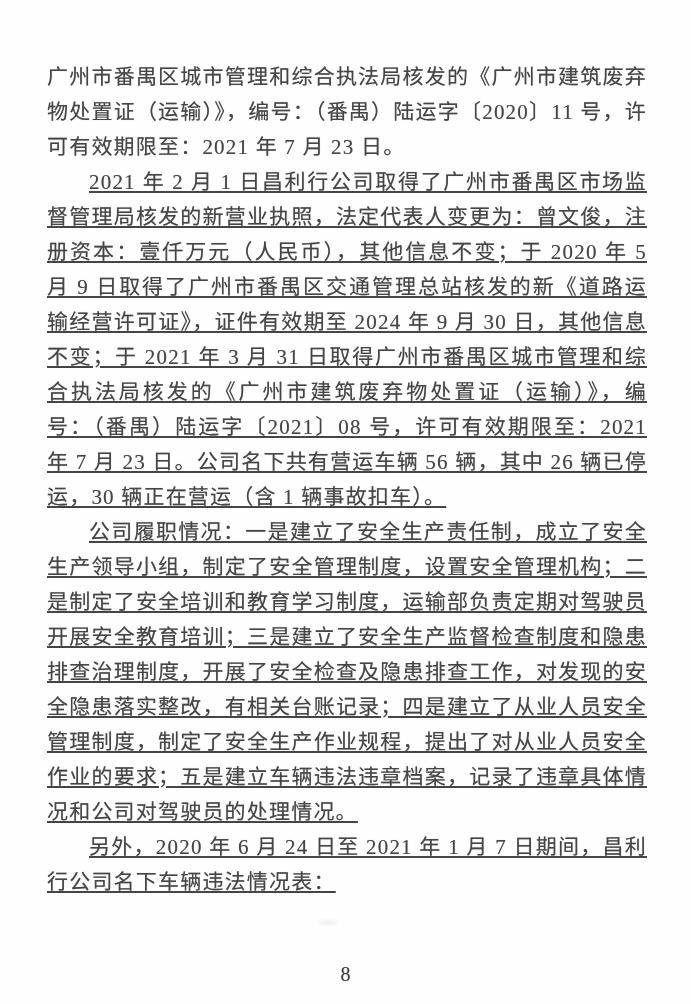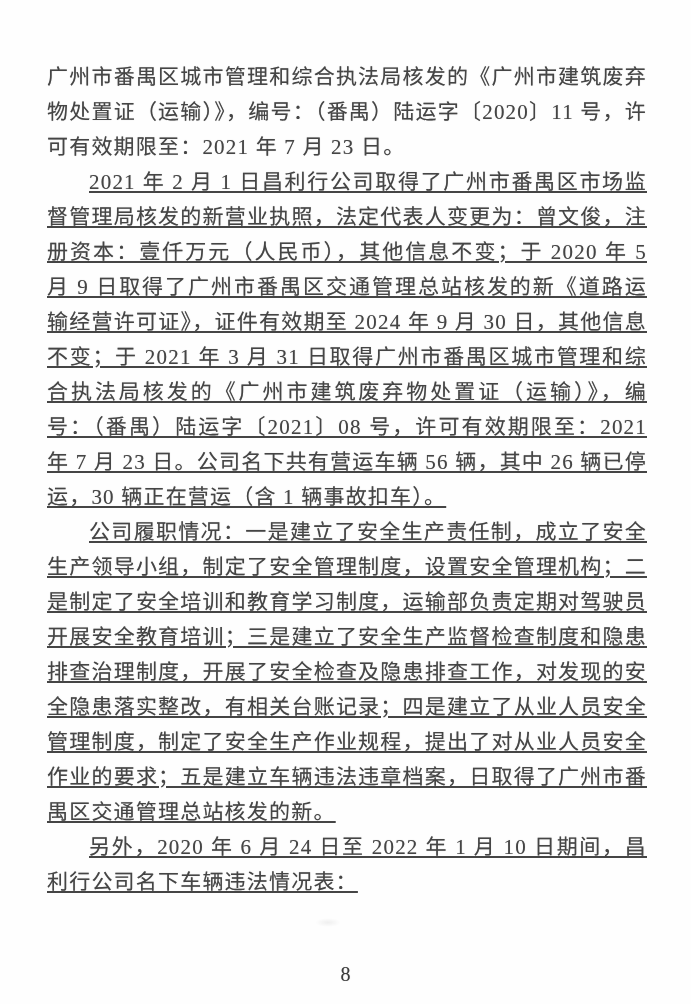--- a/index.html
+++ b/index.html
@@ -56,20 +56,20 @@
     text-shadow: 0 0 0.7px rgba(90, 90, 90, 0.5);
   }
 </style>
 </head>
 <body>
 
 <div class="page">
   <div class="text-block">
     <p class="para">广州市番禺区城市管理和综合执法局核发的《广州市建筑废弃物处置证（运输）》，编号：（番禺）陆运字〔2020〕11 号，许可有效期限至：2021 年 7 月 23 日。</p>
     <p class="para indent">2021 年 2 月 1 日昌利行公司取得了广州市番禺区市场监督管理局核发的新营业执照，法定代表人变更为：曾文俊，注册资本：壹仟万元（人民币），其他信息不变；于 2020 年 5 月 9 日取得了广州市番禺区交通管理总站核发的新《道路运输经营许可证》，证件有效期至 2024 年 9 月 30 日，其他信息不变；于 2021 年 3 月 31 日取得广州市番禺区城市管理和综合执法局核发的《广州市建筑废弃物处置证（运输）》，编号：（番禺）陆运字〔2021〕08 号，许可有效期限至：2021 年 7 月 23 日。公司名下共有营运车辆 56 辆，其中 26 辆已停运，30 辆正在营运（含 1 辆事故扣车）。</p>
-    <p class="para indent">公司履职情况：一是建立了安全生产责任制，成立了安全生产领导小组，制定了安全管理制度，设置安全管理机构；二是制定了安全培训和教育学习制度，运输部负责定期对驾驶员开展安全教育培训；三是建立了安全生产监督检查制度和隐患排查治理制度，开展了安全检查及隐患排查工作，对发现的安全隐患落实整改，有相关台账记录；四是建立了从业人员安全管理制度，制定了安全生产作业规程，提出了对从业人员安全作业的要求；五是建立车辆违法违章档案，日取得了广州市番禺区交通管理总站核发的新。</p>
-    <p class="para indent">另外，2020 年 6 月 24 日至 2022 年 1 月 10 日期间，昌利行公司名下车辆违法情况表：</p>
+    <p class="para indent">公司履职情况：一是建立了安全生产责任制，成立了安全生产领导小组，制定了安全管理制度，设置安全管理机构；二是制定了安全培训和教育学习制度，运输部负责定期对驾驶员开展安全教育培训；三是建立了安全生产监督检查制度和隐患排查治理制度，开展了安全检查及隐患排查工作，对发现的安全隐患落实整改，有相关台账记录；四是建立了从业人员安全管理制度，制定了安全生产作业规程，提出了对从业人员安全作业的要求；五是建立车辆违法违章档案，记录了违章具体情况和公司对驾驶员的处理情况。</p>
+    <p class="para indent">另外，2020 年 6 月 24 日至 2021 年 1 月 7 日期间，昌利行公司名下车辆违法情况表：</p>
   </div>
 
   <div class="scan-smudge"></div>
 
   <div class="page-number">8</div>
 </div>
 
 </body></html>

